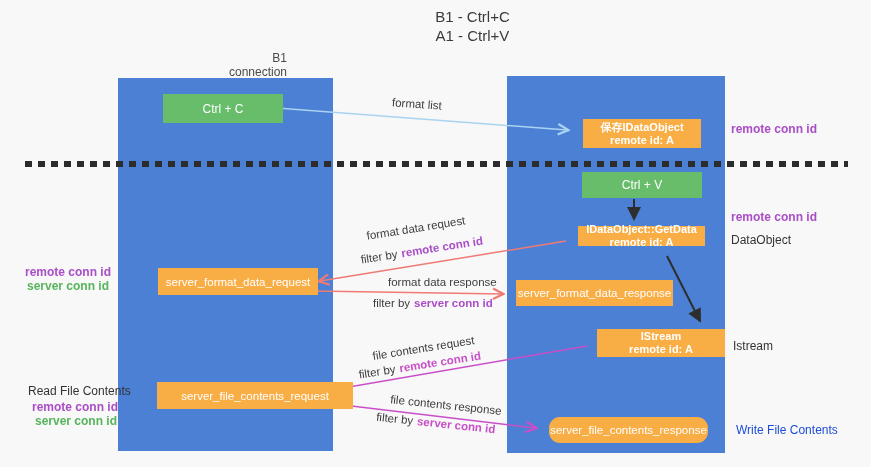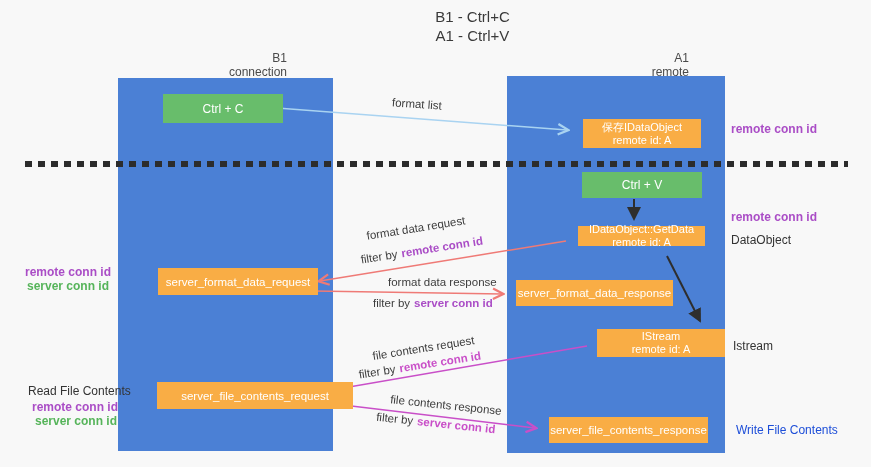--- a/index.html
+++ b/index.html
@@ -17,31 +17,31 @@
   .col.right{left:507px;top:76px;width:218px;height:377px;}
 
   .dash{position:absolute;left:25px;top:161px;width:823px;height:6px;
         background:repeating-linear-gradient(to right,#2c2c2c 0 7px,transparent 7px 13px);}
 
   .box{position:absolute;display:flex;flex-direction:column;align-items:center;justify-content:center;
        text-align:left;color:#fff;box-sizing:border-box;margin-left:8px;}
   .green{background:#68bd6b;font-size:12px;}
   .orange{background:#f9ad45;}
   .one{font-size:11.5px;}
-  .two{font-size:11px;line-height:13px;}
+  .two{font-size:11px;line-height:13px;font-weight:bold;}
 
   .b-ctrlc{left:155px;top:94px;width:120px;height:29px;}
   .b-save{left:575px;top:119px;width:118px;height:29px;}
   .b-ctrlv{left:574px;top:172px;width:120px;height:26px;}
   .b-getdata{left:570px;top:226px;width:127px;height:20px;}
   .b-freq{left:150px;top:268px;width:160px;height:27px;}
   .b-fres{left:508px;top:280px;width:157px;height:26px;}
   .b-istream{left:589px;top:329px;width:128px;height:28px;}
   .b-creq{left:149px;top:382px;width:196px;height:27px;}
-  .b-cres{left:541px;top:417px;width:159px;height:26px;}
+  .b-cres{left:541px;top:417px;width:159px;height:26px;border-radius:11px;}
 
   svg.arrows{position:absolute;left:0;top:0;pointer-events:none;}
 
   .lbl{position:absolute;font-size:11.5px;color:#3d3d3d;white-space:nowrap;}
   .purple{color:#aa4dc6;font-weight:bold;}
   .magenta{color:#c94fc8;font-weight:bold;}
   .greenlbl{color:#56b45a;font-weight:bold;}
   .gap{margin-right:4px;}
 
   .l-formatlist{left:392px;top:98px;transform:rotate(4deg);}
@@ -72,24 +72,20 @@
 <div id="canvas">
 
   <div class="title">
     <div>B1 - Ctrl+C</div>
     <div>A1 - Ctrl+V</div>
   </div>
 
   <div class="colhead left">
     <div>B1</div>
     <div>connection</div>
-  </div>
-  <div class="colhead right">
-    <div>A1</div>
-    <div>remote</div>
   </div>
 
   <div class="col left"></div>
   <div class="col right"></div>
 
   <div class="dash"></div>
 
   <svg class="arrows" width="871" height="467" viewBox="0 0 871 467">
     <defs>
       <marker id="ah-blue" markerWidth="9" markerHeight="9" refX="7" refY="4.5" orient="auto">

